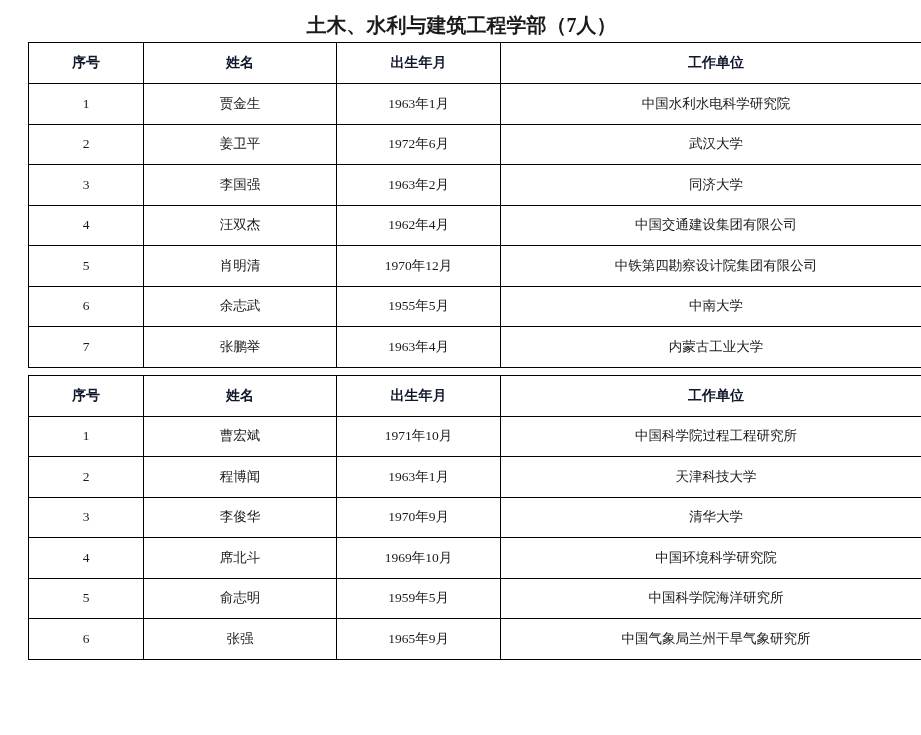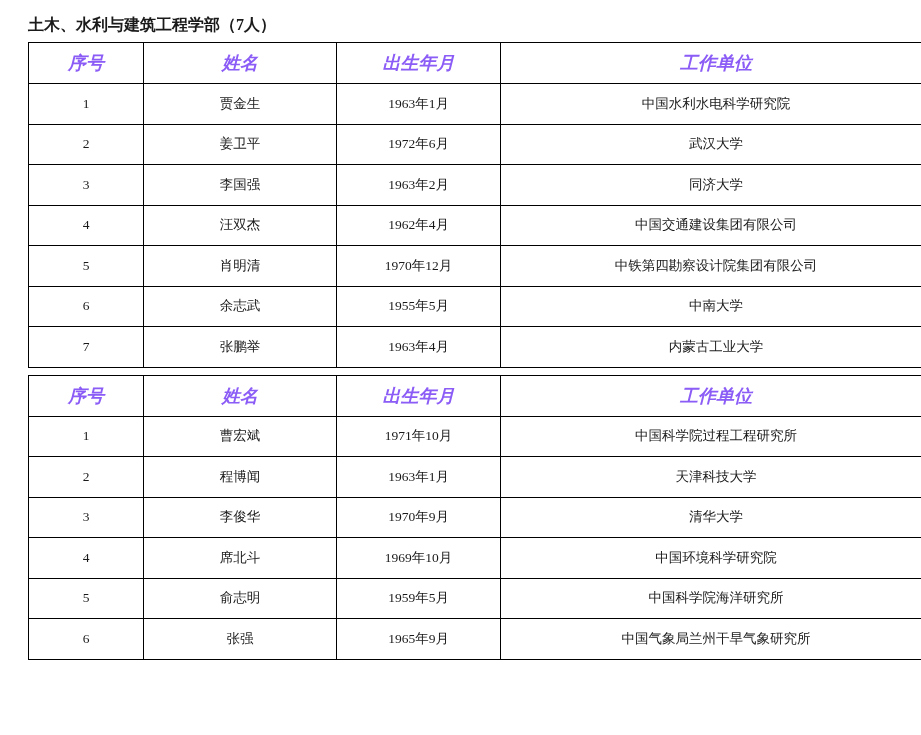--- a/index.html
+++ b/index.html
@@ -13,21 +13,22 @@
     position: relative;
     width: 921px;
     height: 735px;
     background: #ffffff;
     overflow: hidden;
   }
   .section-title {
     width: 867px;
     margin: 0 0 0 28px;
     padding: 0;
-    font-size: 16px;
+    text-align: center;
+    font-size: 20px;
     line-height: 20px;
     font-weight: bold;
     color: #1a1a1a;
     font-family: "Liberation Serif", "DejaVu Serif", serif;
   }
   .section-title.first { padding-top: 15px; }
   .section-title.second { padding-top: 31px; }
   .members-table {
     width: 867px;
     margin: 7px 0 0 28px;
@@ -38,24 +39,23 @@
   .members-table td {
     border: 1.5px solid #000000;
     text-align: center;
     vertical-align: middle;
     padding: 0 4px;
     overflow: hidden;
     white-space: nowrap;
   }
   .members-table th {
     height: 40px;
-    font-size: 18px;
+    font-size: 14px;
     font-weight: bold;
-    color: #8b5cf6;
-    font-style: italic;
+    color: #0f172a;
   }
   .members-table td {
     height: 39.5px;
     font-size: 13.5px;
     font-weight: normal;
     color: #1a1a1a;
   }
   .col-no    { width: 106px; }
   .col-name  { width: 184px; }
   .col-birth { width: 155px; }

